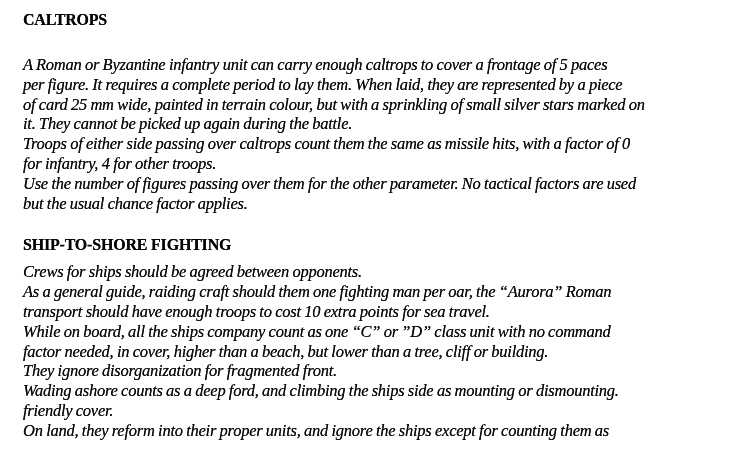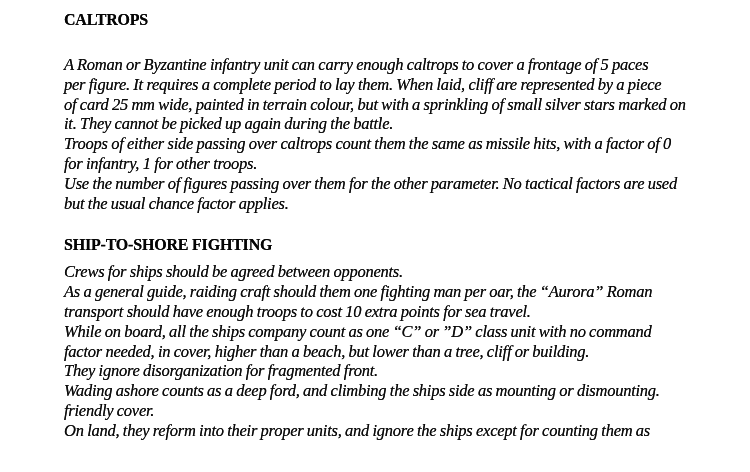--- a/index.html
+++ b/index.html
@@ -12,21 +12,20 @@
     width: 668px;
     height: 472px;
     box-sizing: border-box;
     background: #ffffff;
     padding: 10px 2px 0 23px;
     overflow: hidden;
     font-family: "Liberation Serif", "DejaVu Serif", serif;
     color: #0c0c0c;
     
     text-shadow: 0 0 0.45px rgba(0,0,0,0.85);
-    margin-left: 41px;
   }
   .doc-section { margin: 0; }
   .section-heading {
     margin: 0;
     font-size: 16px;
     font-weight: bold;
     line-height: 19px;
     letter-spacing: -0.2px;
     color: #050505;
   }
@@ -46,25 +45,25 @@
 </style>
 </head>
 <body>
 
 <div class="page">
 
   <section class="doc-section section-caltrops">
     <h2 class="section-heading">CALTROPS</h2>
     <div class="section-body body-caltrops">
       <div class="text-line">A Roman or Byzantine infantry unit can carry enough caltrops to cover a frontage of 5 paces</div>
-      <div class="text-line">per figure. It requires a complete period to lay them. When laid, cliff are represented by a piece</div>
+      <div class="text-line">per figure. It requires a complete period to lay them. When laid, they are represented by a piece</div>
       <div class="text-line">of card 25 mm wide, painted in terrain colour, but with a sprinkling of small silver stars marked on</div>
       <div class="text-line">it. They cannot be picked up again during the battle.</div>
       <div class="text-line">Troops of either side passing over caltrops count them the same as missile hits, with a factor of 0</div>
-      <div class="text-line">for infantry, 1 for other troops.</div>
+      <div class="text-line">for infantry, 4 for other troops.</div>
       <div class="text-line">Use the number of figures passing over them for the other parameter. No tactical factors are used</div>
       <div class="text-line">but the usual chance factor applies.</div>
     </div>
   </section>
 
   <section class="doc-section section-ship">
     <h2 class="section-heading">SHIP-TO-SHORE FIGHTING</h2>
     <div class="section-body body-ship">
       <div class="text-line">Crews for ships should be agreed between opponents.</div>
       <div class="text-line">As a general guide, raiding craft should them one fighting man per oar, the “Aurora” Roman</div>

